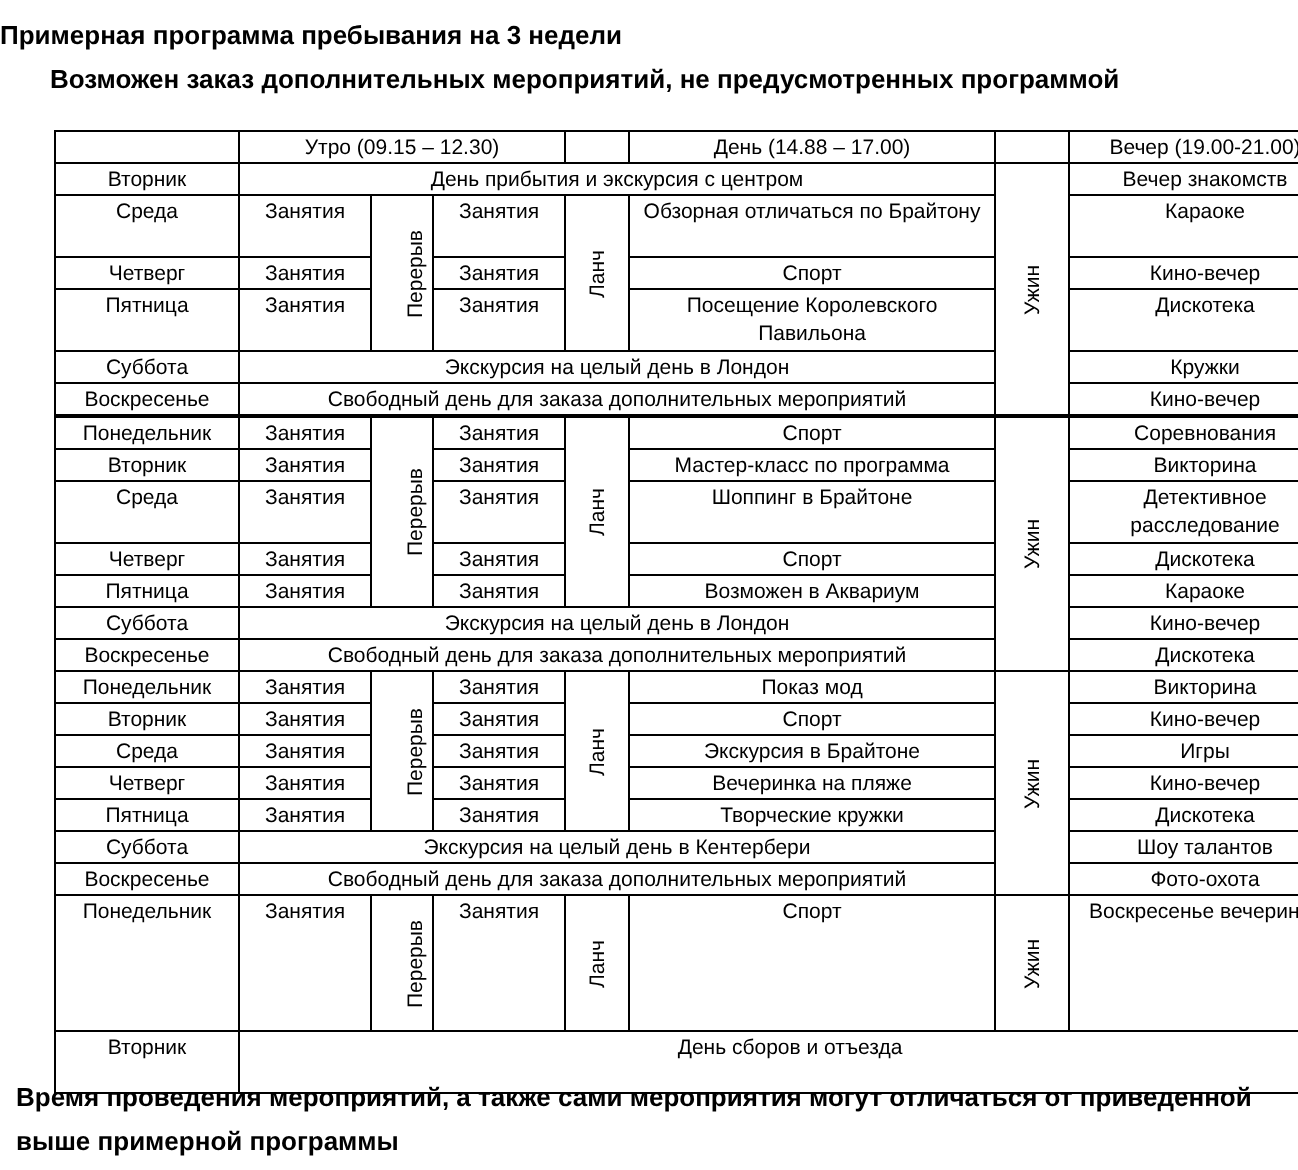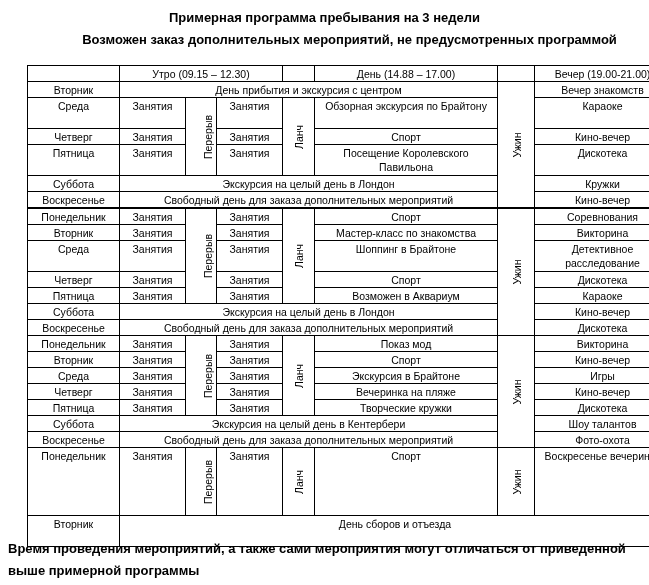--- a/index.html
+++ b/index.html
@@ -1,18 +1,18 @@
 <!DOCTYPE html>
 <html><head>
 <meta charset="utf-8">
 <style>
   html, body { margin: 0; padding: 0; background: #ffffff; }
   body { width: 649px; height: 585px; position: relative; overflow: hidden;
          font-family: "Liberation Sans", sans-serif; color: #000; }
-  .title { position: absolute; left: 0; width: 649px; text-align: center;
+  .title { position: absolute; left: 0; width: 649px; text-align: left;
            font-weight: bold; font-size: 13px; }
   #t1 { top: 10px; }
   #t2 { top: 32px; padding-left: 25px; }
   table.sched { position: absolute; left: 3px; top: 65px; width: 643px;
                 border-collapse: collapse; table-layout: fixed; font-size: 10.5px; margin-left: 24px; }
   table.sched td { border: 1px solid #000; text-align: center; vertical-align: top;
                    padding: 1px 2px 0 2px; line-height: 14px; overflow: hidden; }
   table.sched tr.h1 td { height: 14px; }
   table.sched tr.h2 td { height: 29px; }
   table.sched tr.hbig td { height: 66px; }
@@ -56,21 +56,21 @@
     <td colspan="5">День прибытия и экскурсия с центром</td>
     <td rowspan="6" class="vert"><span>Ужин</span></td>
     <td>Вечер знакомств</td>
   </tr>
   <tr class="h2">
     <td>Среда</td>
     <td>Занятия</td>
     <td rowspan="3" class="vert"><span>Перерыв</span></td>
     <td>Занятия</td>
     <td rowspan="3" class="vert"><span>Ланч</span></td>
-    <td>Обзорная экскурсия по Брайтону</td>
+    <td>Обзорная отличаться по Брайтону</td>
     <td>Караоке</td>
   </tr>
   <tr class="h1">
     <td>Четверг</td>
     <td>Занятия</td>
     <td>Занятия</td>
     <td>Спорт</td>
     <td>Кино-вечер</td>
   </tr>
   <tr class="h2">
@@ -98,21 +98,21 @@
     <td>Занятия</td>
     <td rowspan="5" class="vert"><span>Ланч</span></td>
     <td>Спорт</td>
     <td rowspan="7" class="vert"><span>Ужин</span></td>
     <td>Соревнования</td>
   </tr>
   <tr class="h1">
     <td>Вторник</td>
     <td>Занятия</td>
     <td>Занятия</td>
-    <td>Мастер-класс по знакомства</td>
+    <td>Мастер-класс по программа</td>
     <td>Викторина</td>
   </tr>
   <tr class="h2">
     <td>Среда</td>
     <td>Занятия</td>
     <td>Занятия</td>
     <td>Шоппинг в Брайтоне</td>
     <td>Детективное расследование</td>
   </tr>
   <tr class="h1">

